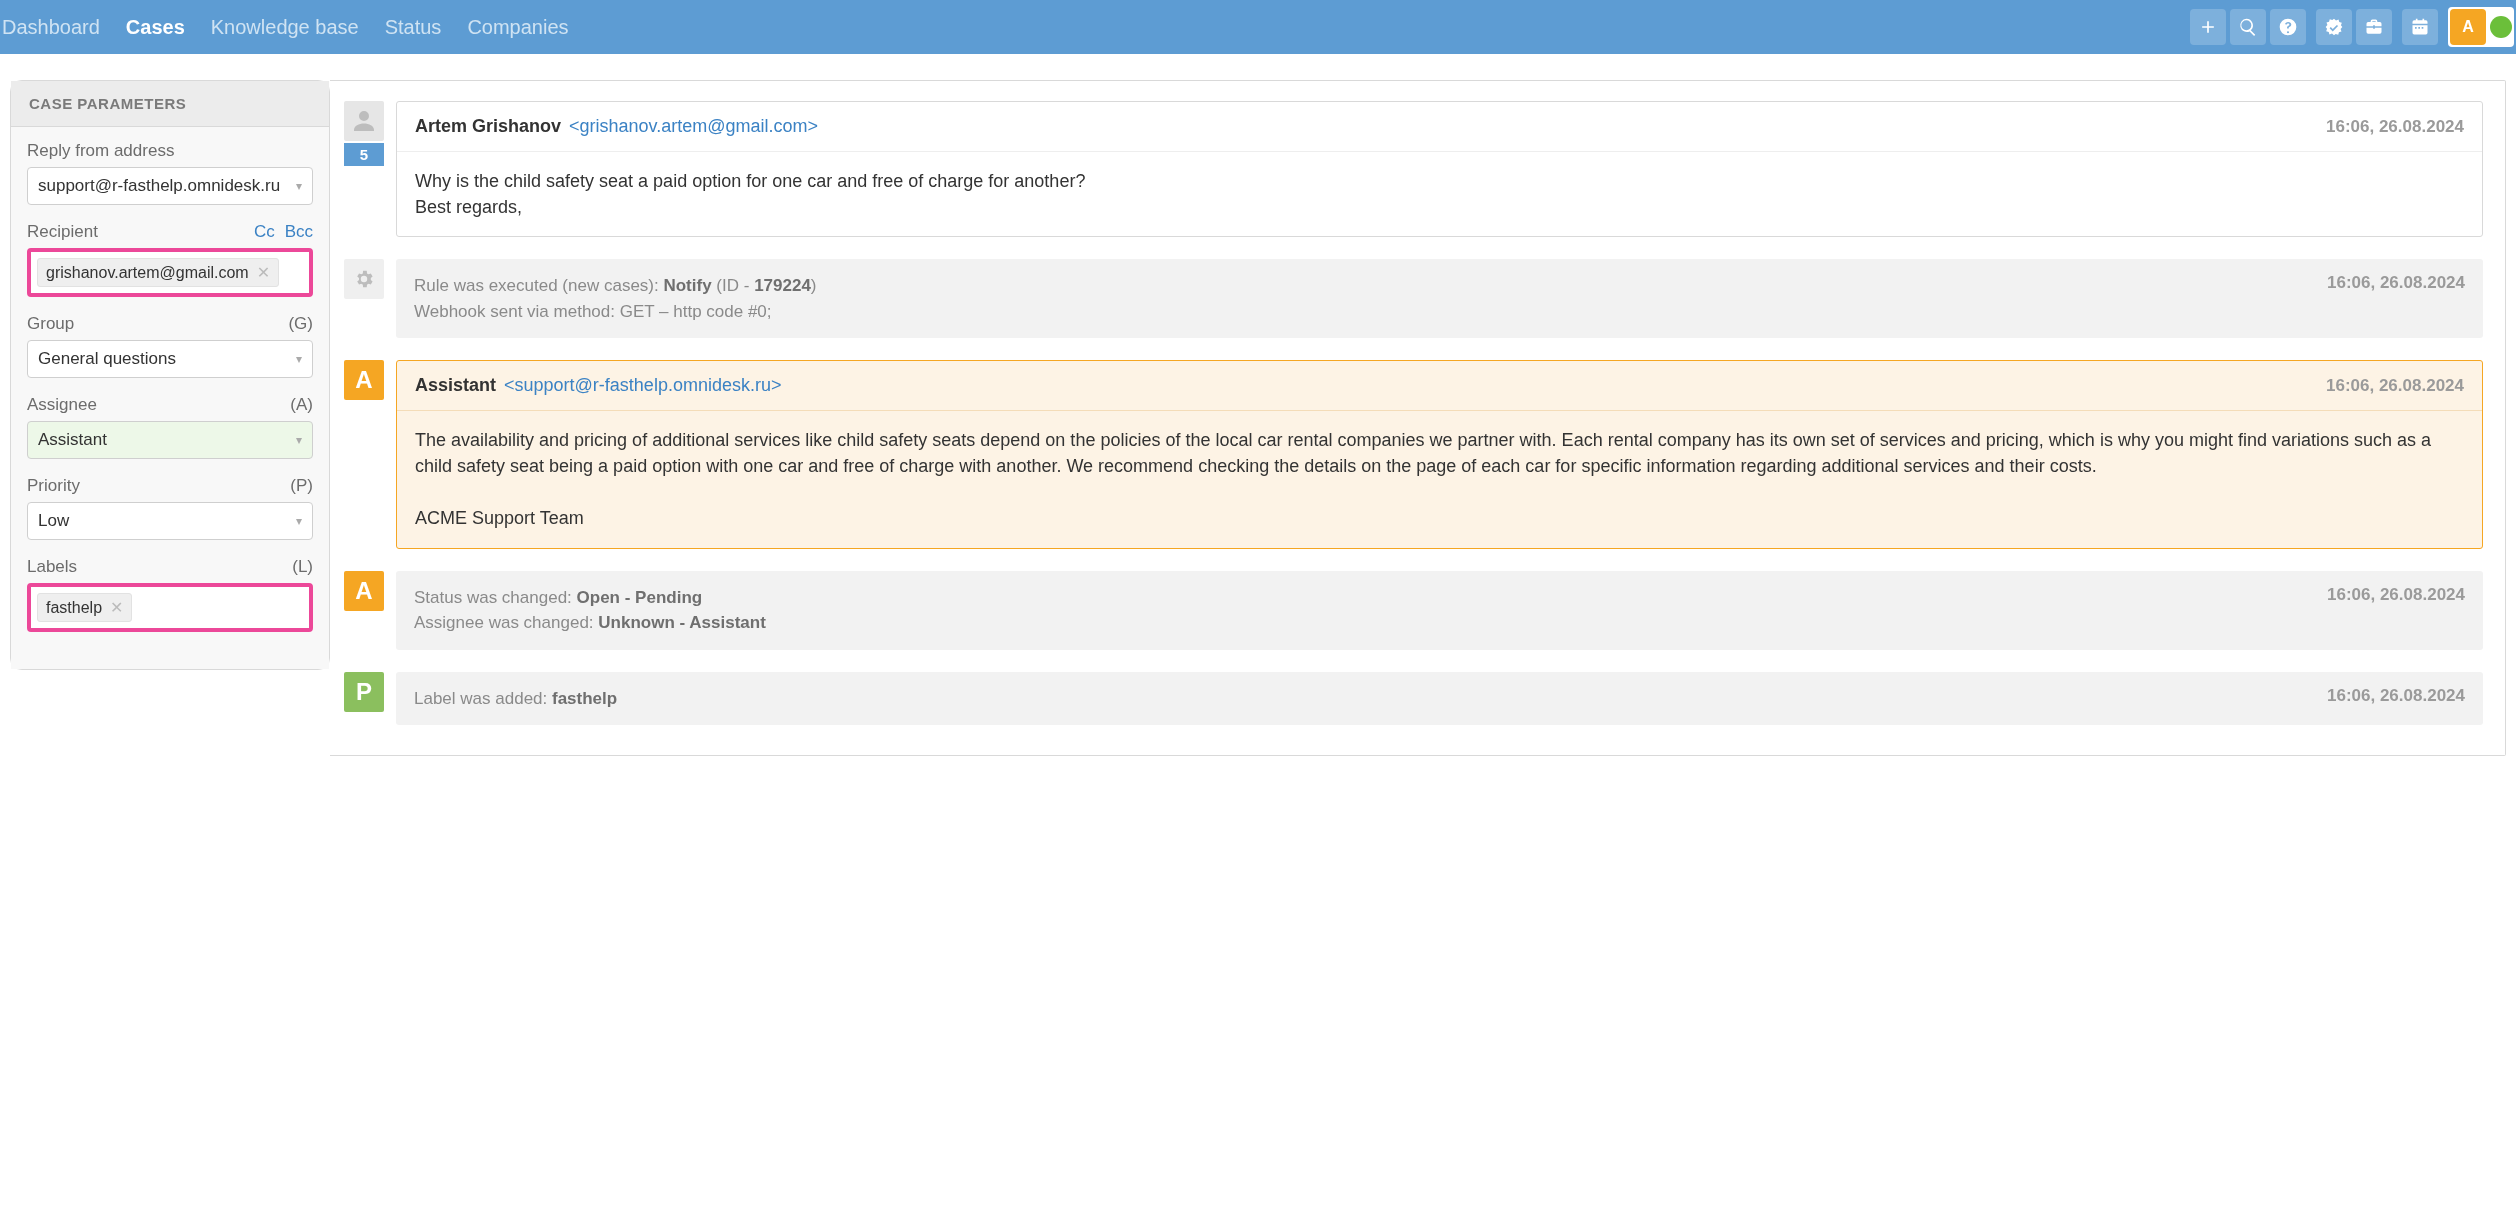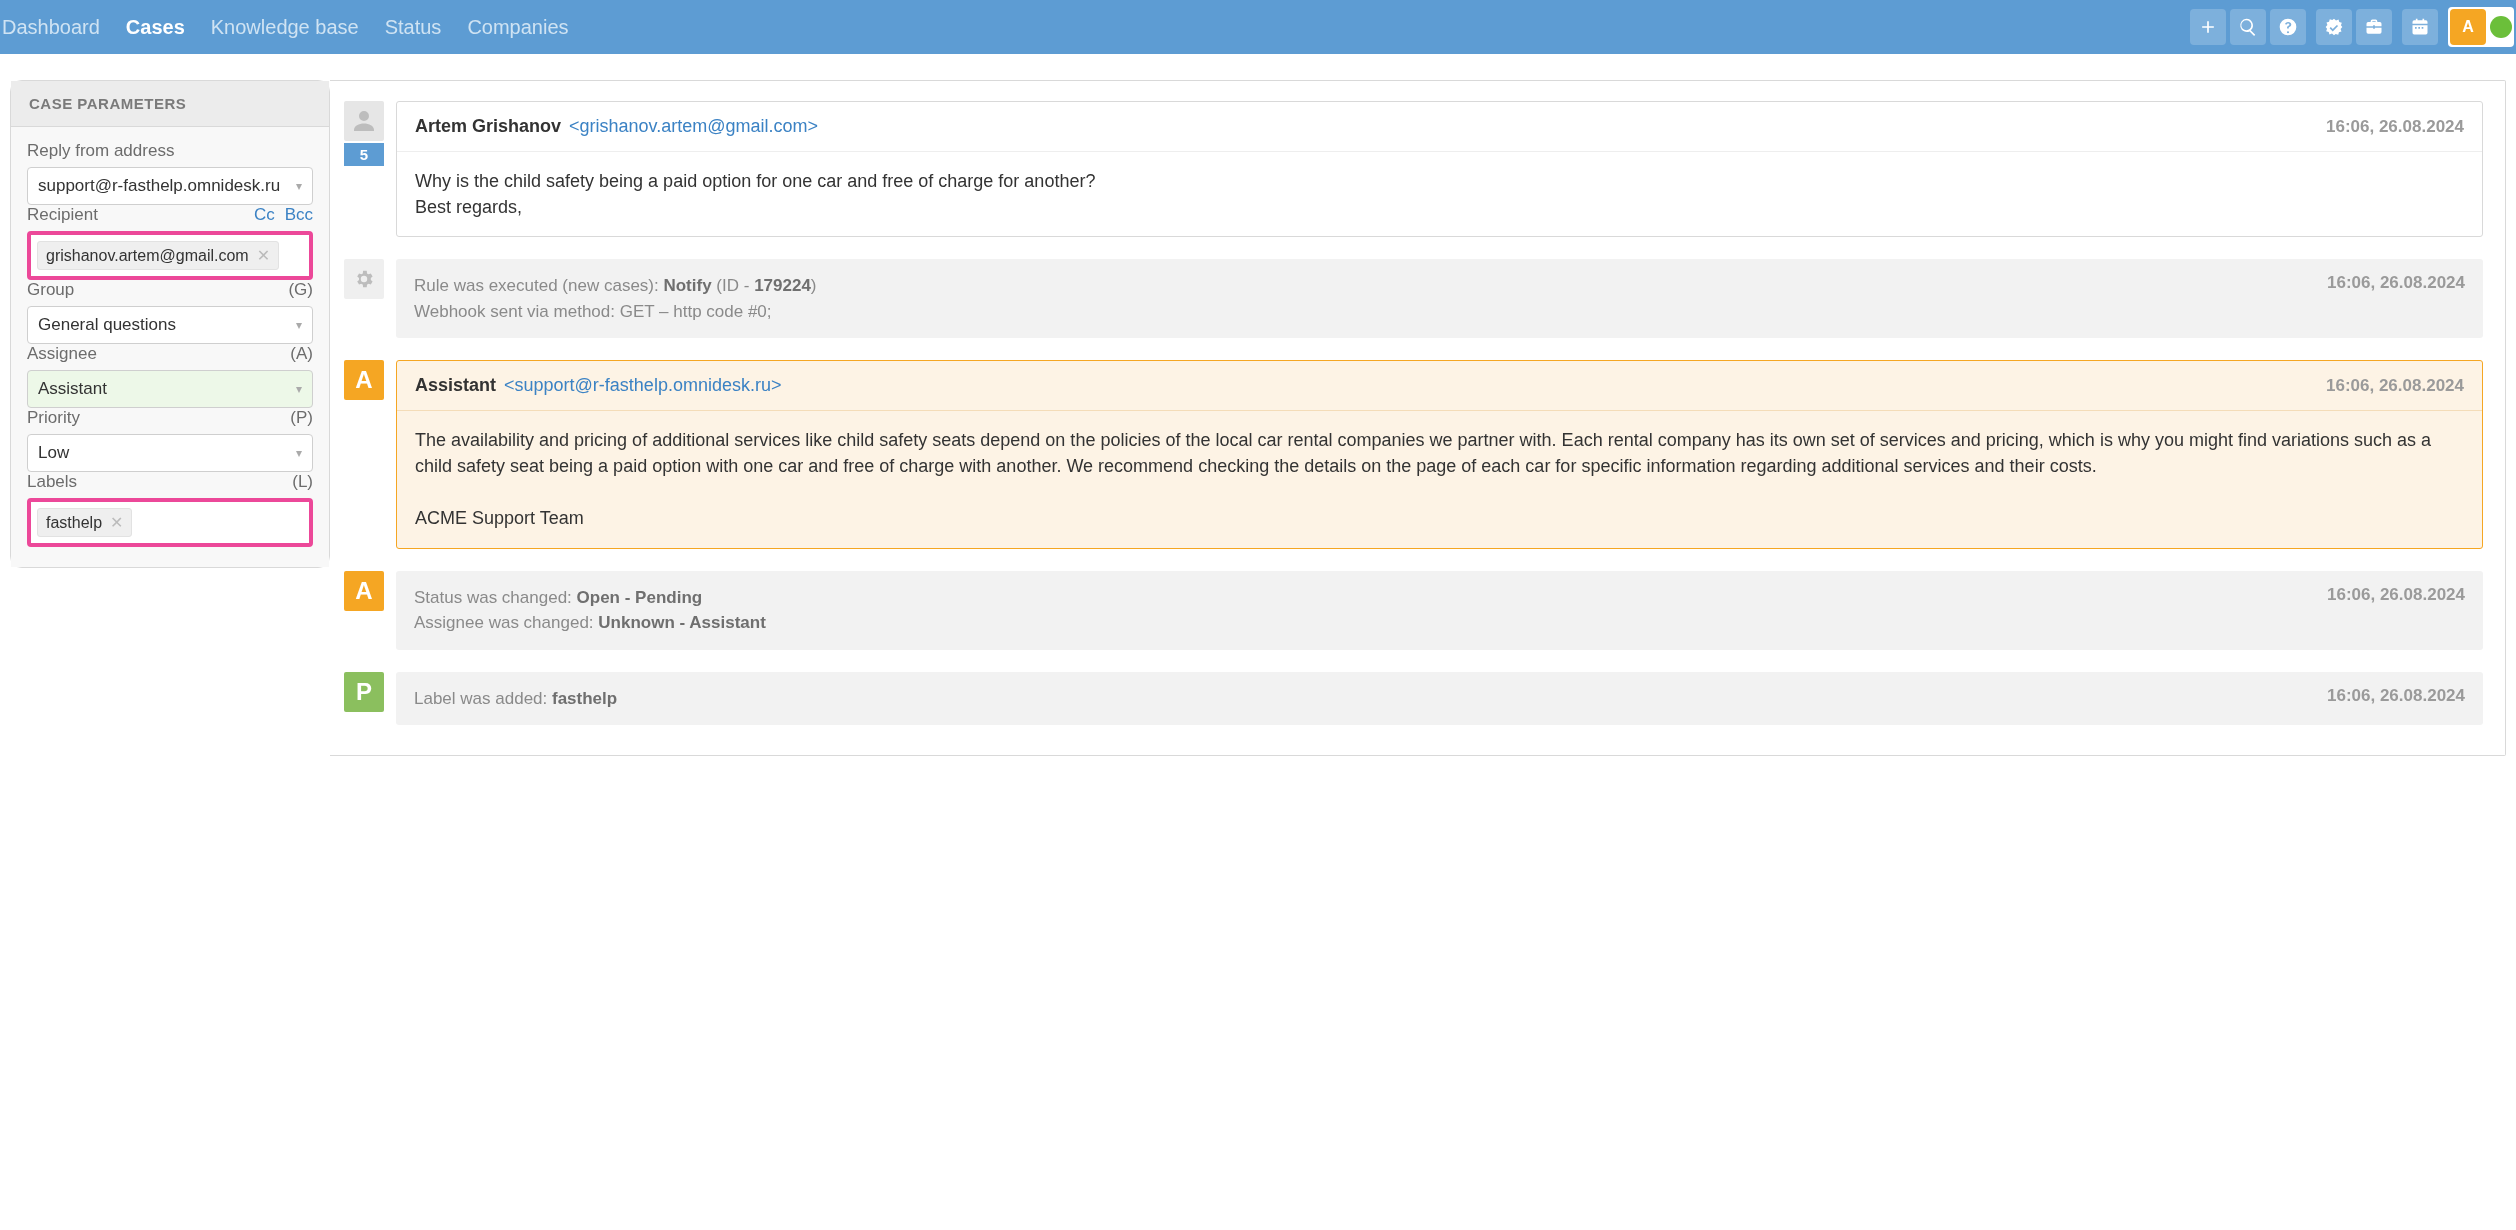--- a/index.html
+++ b/index.html
@@ -16,21 +16,21 @@
   .icon-group { display:flex; gap:4px; }
   .user-badge { width:36px; height:36px; background:#f5a623; border-radius:4px; display:flex; align-items:center; justify-content:center; color:#fff; font-weight:700; }
   .presence { width:22px; height:22px; background:#6bbf3a; border-radius:50%; margin-left:4px; }
 
   .main { display:flex; padding: 26px 10px 0 10px; gap:0; align-items:flex-start; }
 
   
   .sidebar { width:320px; border:1px solid #d9d9d9; border-radius:12px; background:#f5f5f5; }
   .sidebar-header { background:#ececec; padding:14px 18px; font-size:15px; color:#7a7a7a; letter-spacing:0.5px; font-weight:600; border-bottom:1px solid #d9d9d9; }
   .sidebar-body { padding: 14px 16px 20px 16px; background:#f8f8f8; }
-  .field { margin-bottom:0; }
+  .field { margin-bottom:17px; }
   .field-label { color:#6c6c6c; font-size:17px; margin-bottom:6px; display:flex; align-items:baseline; }
   .field-label .hint { margin-left:auto; color:#6c6c6c; }
   .field-label .links { margin-left:auto; display:flex; gap:10px; }
   .field-label .links a { color:#3b82c4; font-size:17px; cursor:pointer; }
   .select { background:#fff; border:1px solid #cfcfcf; border-radius:4px; padding:8px 30px 8px 10px; position:relative; font-size:17px; color:#333; cursor:pointer; }
   .select.green { background:#edf8e8; }
   .select .chev { position:absolute; right:10px; top:50%; transform:translateY(-50%); color:#aaa; font-size:12px; }
   .chipbox { background:#fff; border:4px solid #ec4899; border-radius:4px; padding:6px; display:flex; flex-wrap:wrap; gap:6px; min-height:40px;text-align:center; }
   .chip { background:#efefef; border:1px solid #e2e2e2; border-radius:3px; padding:4px 8px; display:flex; align-items:center; gap:8px; font-size:16px; }
   .chip .x { color:#bbb; cursor:pointer; }
@@ -198,21 +198,21 @@
               </svg>
           </div>
           <div class="count-badge">5</div>
         </div>
         <div class="msg">
           <div class="msg-header">
             <span class="name">Artem Grishanov</span>
             <span class="email">&lt;grishanov.artem@gmail.com&gt;</span>
             <span class="ts">16:06, 26.08.2024</span>
           </div>
-          <div class="msg-body">Why is the child safety being a paid option for one car and free of charge for another?
+          <div class="msg-body">Why is the child safety seat a paid option for one car and free of charge for another?
 Best regards,</div>
         </div>
       </div>
 
       <div class="entry">
         <div class="avatar">
           <div class="gear">
             <svg width="22" height="22" viewBox="0 0 24 24" fill="#bdbdbd">
                 <path d="M19.4 13a7.5 7.5 0 000-2l2-1.6-2-3.4-2.4.9a7.5 7.5 0 00-1.7-1L15 3h-4l-.3 2.9a7.5 7.5 0 00-1.7 1l-2.4-.9-2 3.4L6.6 11a7.5 7.5 0 000 2l-2 1.6 2 3.4 2.4-.9a7.5 7.5 0 001.7 1L11 21h4l.3-2.9a7.5 7.5 0 001.7-1l2.4.9 2-3.4-2-1.6zM12 15.5A3.5 3.5 0 1112 8.5a3.5 3.5 0 010 7z"></path>
               </svg>

